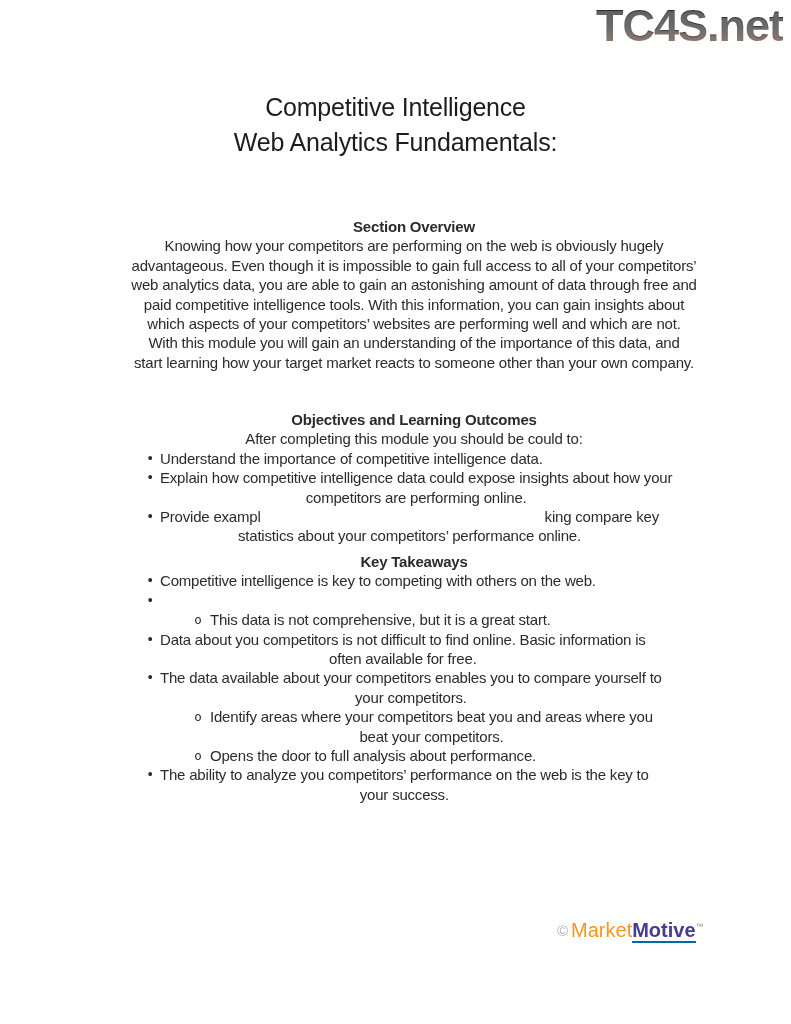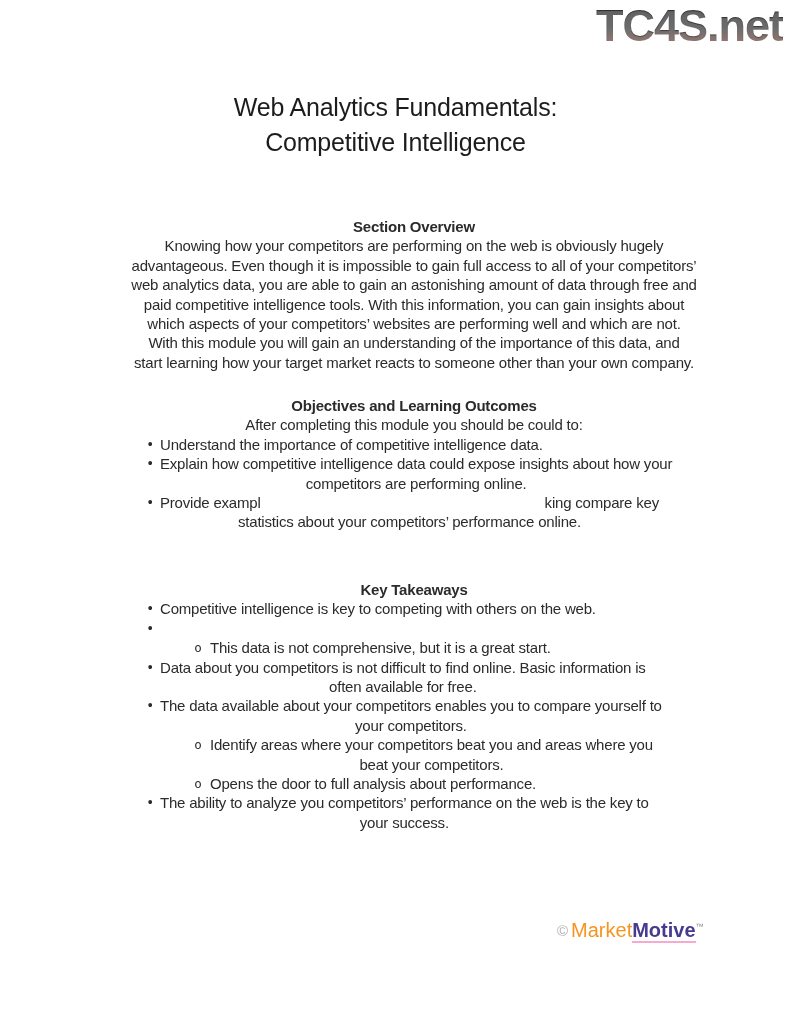--- a/index.html
+++ b/index.html
@@ -26,22 +26,22 @@
   .title-block { position:absolute; top:90px; left:0; width:100%; text-align:center; color:#1c1c1c; }
   .title-line { font-size:25px; line-height:35px; letter-spacing:-0.2px; }
   .subtitle   { font-size:17px; line-height:26px; letter-spacing:-0.2px; }
 
   
   .doc-section { position:absolute; left:114px; width:600px; font-size:15px; line-height:19.4px; letter-spacing:-0.2px;text-align:center; }
   .doc-heading { font-weight:bold; }
   .doc-body { white-space:pre-line; }
 
   .sec-overview   { top:217px; }
-  .sec-objectives { top:396px; }
-  .sec-takeaways  { top:580px; }
+  .sec-objectives { top:410px; }
+  .sec-takeaways  { top:552px; }
 
   
   .li { display:flex; align-items:flex-start; }
   .li .li-text { white-space:pre-line; }
   .li.l1 { padding-left:26px; }
   .li.l1 .marker { width:20px; flex:0 0 20px; font-size:14px; }
   .li.l2 { padding-left:72px; }
   .li.l2 .marker { width:24px; flex:0 0 24px; font-family:"DejaVu Sans Mono", monospace; font-size:12.5px; }
 
   .frag-gap { display:inline-block; width:284px; }
@@ -57,21 +57,21 @@
       3px 3px 6px rgba(110,110,110,0.65),
       -3px -3px 6px rgba(110,110,110,0.55),
       3px -3px 6px rgba(110,110,110,0.45),
       -3px 3px 6px rgba(110,110,110,0.45);
   }
 
   
   .marketmotive { position:absolute; left:557px; top:919px; font-size:20px; white-space:nowrap; }
   .mm-copy   { color:#b0b0b0; font-size:15px; margin-right:3px; vertical-align:1px; }
   .mm-market { color:#f7941e; }
-  .mm-motive { color:#473b8f; font-weight:bold; border-bottom:2px solid #f9a8d4; }
+  .mm-motive { color:#473b8f; font-weight:bold; border-bottom:2px solid #0369a1; }
   .mm-tm     { color:#8a8a8a; font-size:8px; vertical-align:super; }
 
   
   .tradersxtreme {
     position:absolute; right:5px; top:974px;
     font-size:34px; font-weight:bold; letter-spacing:0.5px;
     color:#c94f4f;
     -webkit-text-stroke:1.5px #f5f0ee;
     text-shadow:
       2px 3px 3px rgba(80,80,80,0.75),
@@ -79,22 +79,22 @@
   }
 </style>
 </head>
 <body>
 
 <div class="page">
 
   <div class="tc4s">TC4S.net</div>
 
   <div class="title-block">
+    <div class="title-line">Competitive Intelligence</div>
     <div class="title-line">Web Analytics Fundamentals:</div>
-    <div class="title-line">Competitive Intelligence</div>
   </div>
 
   <div class="doc-section sec-overview">
     <div class="doc-heading">Section Overview</div>
     <div class="doc-body">Knowing how your competitors are performing on the web is obviously hugely
 advantageous. Even though it is impossible to gain full access to all of your competitors’
 web analytics data, you are able to gain an astonishing amount of data through free and
 paid competitive intelligence tools. With this information, you can gain insights about
 which aspects of your competitors’ websites are performing well and which are not.
 With this module you will gain an understanding of the importance of this data, and

